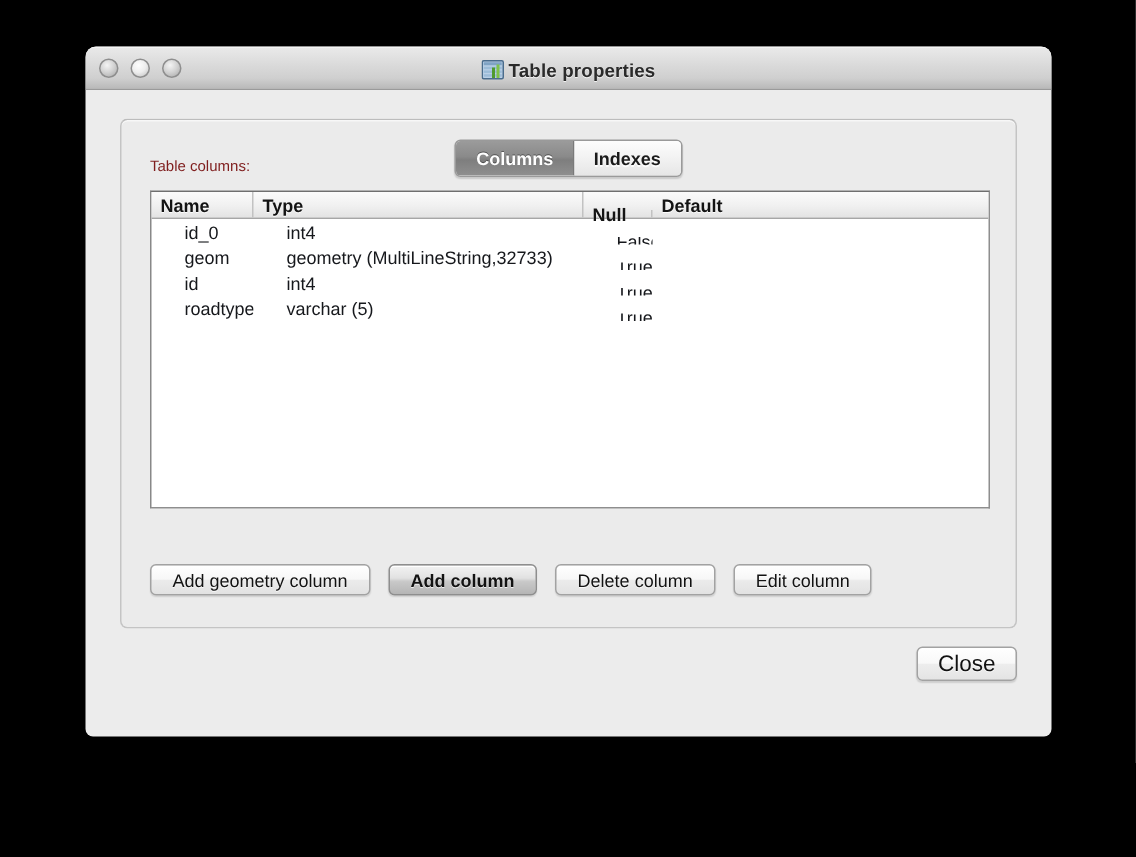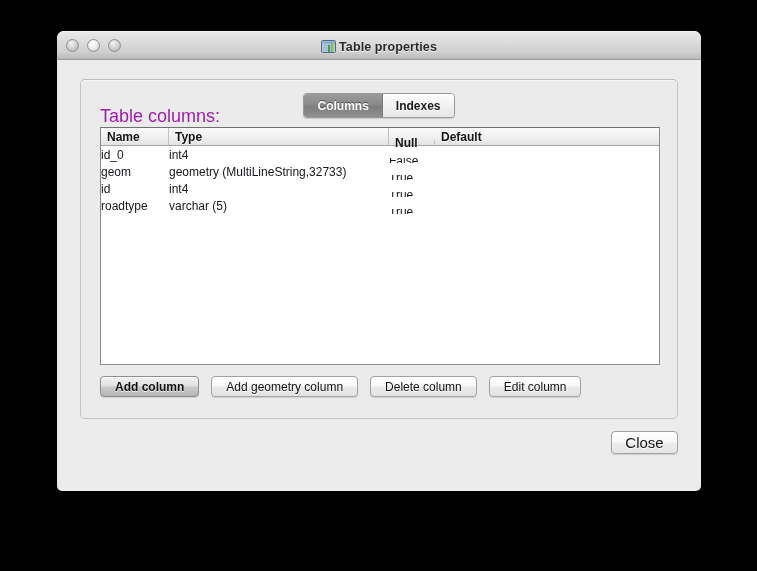--- a/index.html
+++ b/index.html
@@ -140,31 +140,31 @@
     border-top-color: #bcbcbc;
     border-radius: 5px;
     box-sizing: border-box;
     box-shadow: inset 0 1px 0 #f7f7f7;
   }
 
   .panel-label {
     position: absolute;
     left: 19px;
     top: 26px;
-    font-size: 18px;
-    color: #a21caf;
+    font-size: 10px;
+    color: #7f1d1d;
   }
 
   
   .listbox {
     position: absolute;
     left: 19px;
     top: 47px;
     width: 560px;
-    height: 238px;
+    height: 212px;
     background: #ffffff;
     border: 1px solid #8e8e8e;
     border-top-color: #6f6f6f;
     border-left-color: #888888;
     box-sizing: border-box;
     overflow: hidden;
   }
 
   .list-header {
     display: flex;
@@ -191,21 +191,21 @@
   .row {
     display: flex;
     height: 17px;
     box-sizing: border-box;
   }
   .cell {
     font-size: 12px;
     color: #16181c;
     display: flex;
     align-items: center;
-    padding-left: 0;
+    padding-left: 22px;
     box-sizing: border-box;
     overflow: hidden;
     white-space: nowrap;
   }
 
   .col-name    { width: 68px; }
   .col-type    { width: 220px; }
   .col-null    { width: 46px; margin-top: 12px; }
   .col-default { width: 224px; }
 
@@ -331,22 +331,22 @@
 
         <div class="row">
           <div class="cell col-name">roadtype</div>
           <div class="cell col-type">varchar (5)</div>
           <div class="cell col-null">True</div>
           <div class="cell col-default"></div>
         </div>
       </div>
 
       <div class="btn-row">
+        <div class="btn">Add geometry column</div>
         <div class="btn default-btn">Add column</div>
-        <div class="btn">Add geometry column</div>
         <div class="btn">Delete column</div>
         <div class="btn">Edit column</div>
       </div>
 
     </div>
 
     <div class="close-btn">Close</div>
 
   </div>
 </div>

